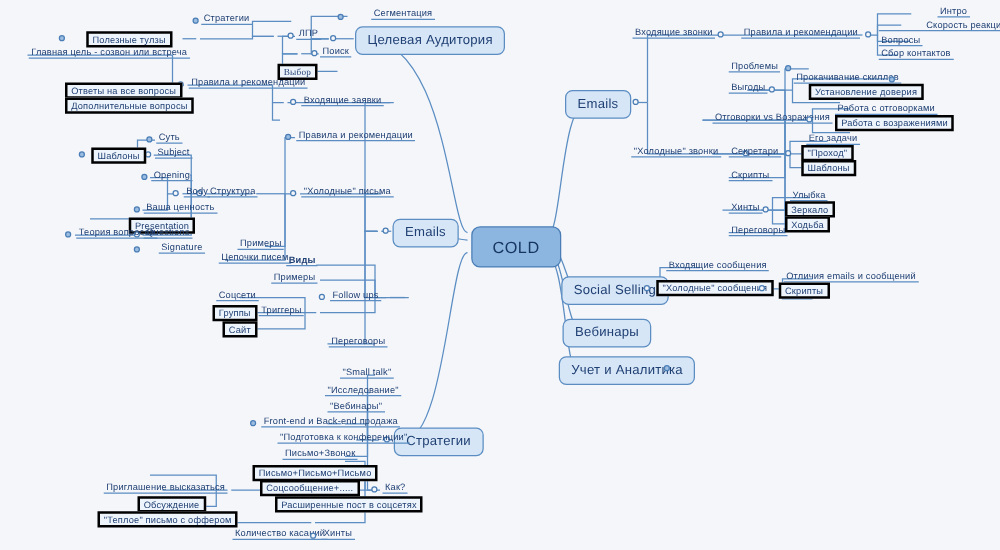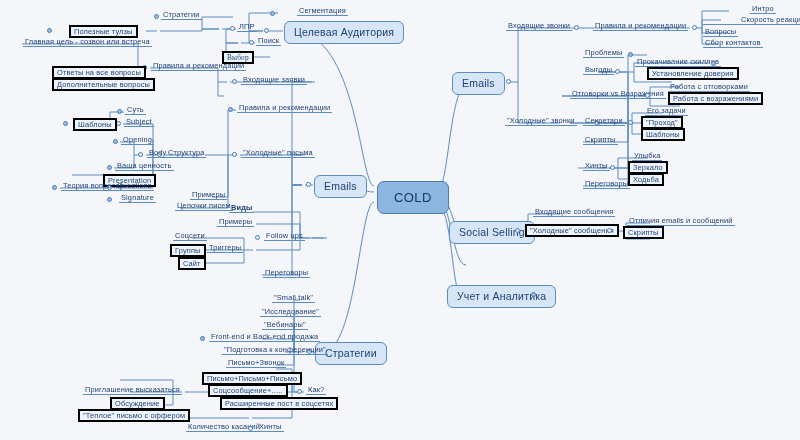--- a/index.html
+++ b/index.html
@@ -200,20 +200,21 @@
     </g>
   </svg>
 
   <div class="node lvl1" style="left:284px;top:21px;">Целевая Аудитория</div>
 
   <div class="node root" style="left:377px;top:181px;">COLD</div>
   <div class="node lvl1" style="left:314px;top:175px;">Emails</div>
   <div class="node lvl1" style="left:315px;top:342px;">Стратегии</div>
   <div class="node lvl1" style="left:452px;top:72px;">Emails</div>
   <div class="node lvl1" style="left:449px;top:221px;">Social Selling</div>
+  <div class="node lvl1" style="left:450px;top:255px;">Вебинары</div>
   <div class="node lvl1" style="left:447px;top:285px;">Учет и Аналитика</div>
 
   <div class="dot" style="left:264px;top:28px;"></div>
   <div class="dot" style="left:306px;top:182px;"></div>
   <div class="dot" style="left:307px;top:349px;"></div>
   <div class="dot" style="left:506px;top:79px;"></div>
   <div class="dot" style="left:515px;top:228px;"></div>
   <div class="dot filled" style="left:531px;top:292px;"></div>
 
   <div class="node lab" style="left:279px;top:7px;margin-left:18px;">Сегментация</div>
@@ -271,21 +272,21 @@
   <div class="dot filled" style="left:107px;top:165px;"></div>
 
   <div class="node box" style="left:103px;top:174px;">Presentation</div>
 
   <div class="node lab" style="left:115px;top:182px;">Questions</div>
   <div class="dot" style="left:107px;top:185px;"></div>
 
   <div class="node lab" style="left:61px;top:182px;">Теория вопросов</div>
   <div class="dot filled" style="left:52px;top:185px;"></div>
 
-  <div class="node lab" style="left:119px;top:194px;">Signature</div>
+  <div class="node lab" style="left:127px;top:194px;">Signature</div>
   <div class="dot filled" style="left:107px;top:197px;"></div>
 
   <div class="node lab" style="left:190px;top:191px;">Примеры</div>
   <div class="node lab" style="left:175px;top:202px;">Цепочки писем</div>
 
   <div class="node lab" style="left:264px;top:232px;">Follow ups</div>
   <div class="dot" style="left:255px;top:235px;"></div>
 
   <div class="node lab" style="left:229px;top:204px;font-weight:bold;">Виды</div>
   <div class="node lab" style="left:217px;top:218px;">Примеры</div>

